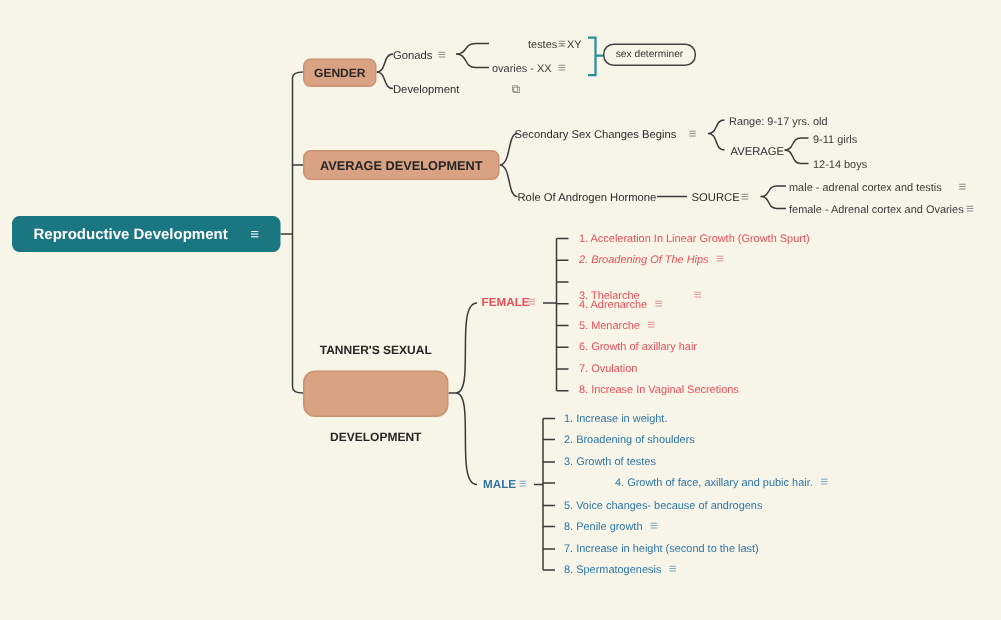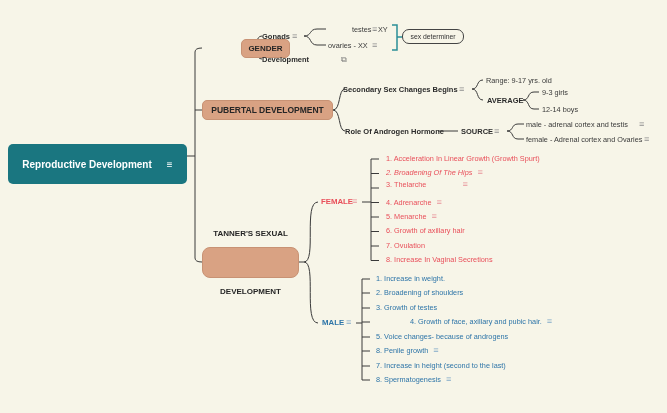--- a/index.html
+++ b/index.html
@@ -16,29 +16,29 @@
   svg.wires{position:absolute;left:0;top:0;pointer-events:none;}
   .abs{position:absolute;white-space:nowrap;}
   .node-box{
     position:absolute;background:var(--branch-fill,#d9a283);
     border:1px solid #c austen;
     border:1px solid #c89274;border-radius:5px;
     display:flex;align-items:center;justify-content:center;
     font-weight:bold;color:#262626;text-align:center;
   }
   .root-box{
-    position:absolute;left:8px;top:144px;width:179px;height:40px;
+    position:absolute;left:8px;top:144px;width:179px;height:24px;
     background:var(--root-fill,#1a7680);border-radius:5px;
     display:flex;align-items:center;justify-content:center;gap:15px;
     color:#fff;font-weight:bold;font-size:10px;
   }
-  .gender-box{left:202px;top:39px;width:49px;height:19px;font-size:8px;margin-left:39px;}
+  .gender-box{left:202px;top:39px;width:49px;height:19px;font-size:8px;}
   .pub-box{left:202px;top:100px;width:131px;height:20px;font-size:8.5px;}
   .tanner-box{left:202px;top:247px;width:97px;height:31px;font-size:8px;border-radius:8px;flex-direction:column;line-height:9.5px;gap:48px;}
-  .lbl{font-weight:bold;font-size:7.5px;color:#2b2b2b;}
+  .lbl{font-weight:normal;font-size:7.5px;color:#2b2b2b;}
   .leaf{font-size:7.3px;color:#3a3a3a;}
   .hic{font-size:9px;line-height:7px;color:#8f8f8f;font-weight:normal;}
   .hic.white{color:#fff;font-size:10px;}
   .hic.red{color:#e8949b;}
   .hic.blue{color:#84abc9;}
   .outline-box{
     position:absolute;left:402px;top:29px;width:62px;height:15px;
     border:1px solid #444;border-radius:7px;
     display:flex;align-items:center;justify-content:center;
     font-size:6.8px;color:#333;
@@ -83,27 +83,27 @@
 <span class="abs hic" style="left:372px;top:26px;">≡</span>
 <span class="abs leaf" style="left:328px;top:41px;">ovaries - XX</span>
 <span class="abs hic" style="left:372px;top:42px;">≡</span>
 <div class="outline-box">
   <span>sex determiner</span>
 </div>
 <span class="abs lbl" style="left:262px;top:55px;">Development</span>
 <span class="abs attach" style="left:341px;top:55px;">⧉</span>
 
 <div class="node-box pub-box">
-  <span>PUBERTAL DEVELOPMENT</span>
+  <span>AVERAGE DEVELOPMENT</span>
 </div>
 <span class="abs lbl" style="left:343px;top:85px;">Secondary Sex Changes Begins</span>
 <span class="abs hic" style="left:459px;top:86px;">≡</span>
 <span class="abs leaf" style="left:486px;top:76px;">Range: 9-17 yrs. old</span>
 <span class="abs lbl" style="left:487px;top:96px;">AVERAGE</span>
-<span class="abs leaf" style="left:542px;top:88px;">9-3 girls</span>
+<span class="abs leaf" style="left:542px;top:88px;">9-11 girls</span>
 <span class="abs leaf" style="left:542px;top:105px;text-align:center;">12-14 boys</span>
 <span class="abs lbl" style="left:345px;top:127px;">Role Of Androgen Hormone</span>
 <span class="abs lbl" style="left:461px;top:127px;">SOURCE</span>
 <span class="abs hic" style="left:494px;top:128px;">≡</span>
 <span class="abs leaf" style="left:526px;top:120px;">male - adrenal cortex and testis</span>
 <span class="abs hic" style="left:639px;top:121px;">≡</span>
 <span class="abs leaf" style="left:526px;top:135px;">female - Adrenal cortex and Ovaries</span>
 <span class="abs hic" style="left:644px;top:136px;">≡</span>
 
 <div class="node-box tanner-box">
@@ -114,21 +114,21 @@
 <span class="abs female-lbl">FEMALE</span>
 <span class="abs hic red" style="left:352px;top:198px;">≡</span>
 
 <div class="abs f-item" style="top:154px;">
     <span>1. Acceleration In Linear Growth (Growth Spurt)</span>
   </div>
 <div class="abs f-item" style="top:168px;font-style:italic;">
     <span>2. Broadening Of The Hips</span>
     <span class="hic red">≡</span>
   </div>
-<div class="abs f-item" style="top:180px;gap:36px;">
+<div class="abs f-item" style="top:192px;gap:36px;">
     <span>3. Thelarche</span>
     <span class="hic red">≡</span>
   </div>
 <div class="abs f-item" style="top:198px;">
     <span>4. Adrenarche</span>
     <span class="hic red">≡</span>
   </div>
 <div class="abs f-item" style="top:212px;">
     <span>5. Menarche</span>
     <span class="hic red">≡</span>

